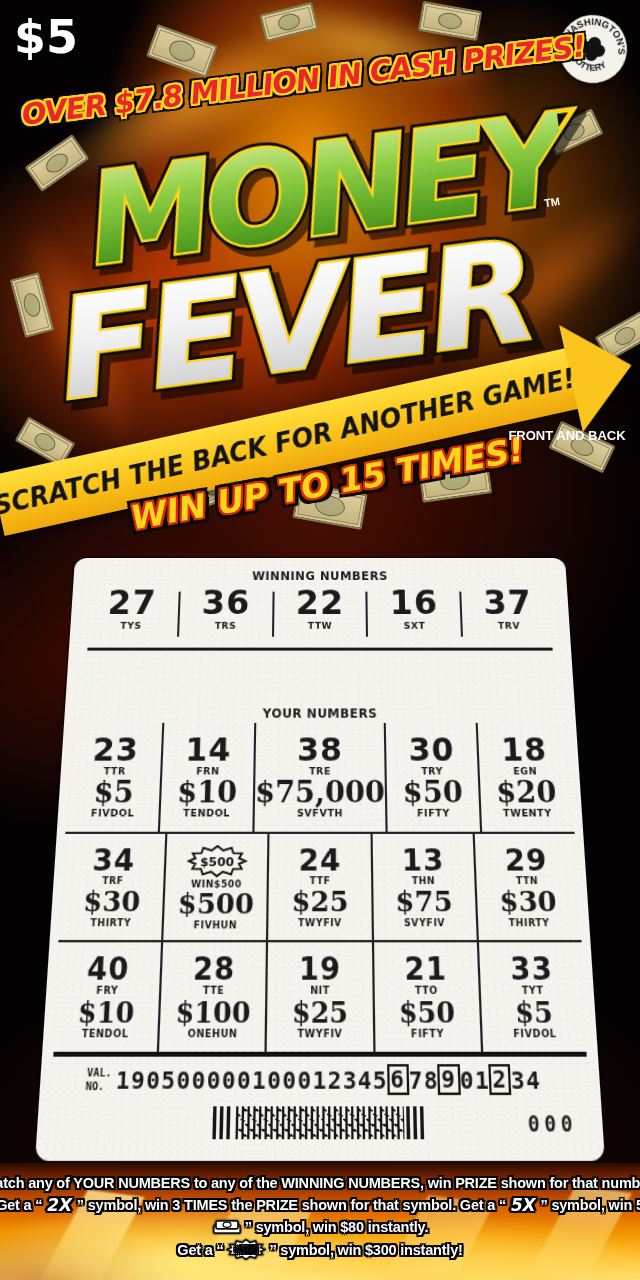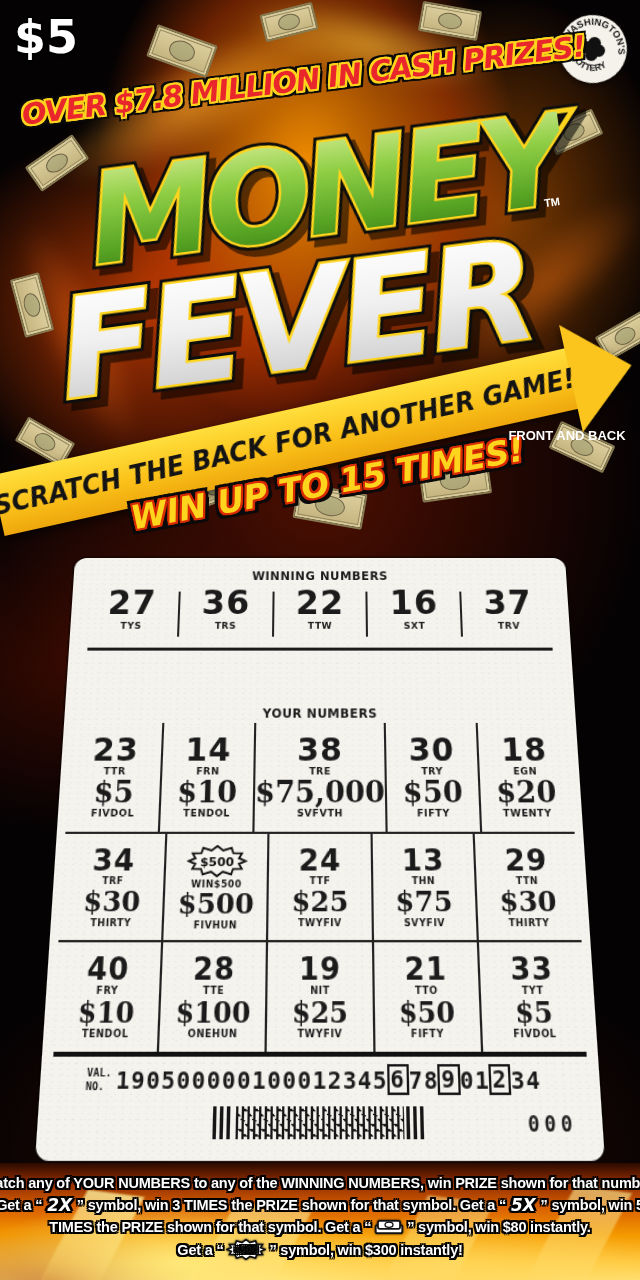--- a/index.html
+++ b/index.html
@@ -356,21 +356,20 @@
         <span>Match any of YOUR NUMBERS to any of the WINNING NUMBERS, win PRIZE shown for that number.</span>
       </div>
       <div class="iline">
         <span>Get a “</span>
         <span class="xbadge">2X</span>
         <span>” symbol, win 3 TIMES the PRIZE shown for that symbol. Get a “</span>
         <span class="xbadge">5X</span>
         <span>” symbol, win 5</span>
       </div>
       <div class="iline">
-        <span>TIMES the PRIZE shown for that symbol. Get a “</span>
         <svg class="inline-icon" viewBox="0 0 34 18" width="30" height="16">
           <rect x="2" y="7" width="30" height="9" rx="2" fill="#fff" stroke="#111" stroke-width="2"></rect>
           <rect x="4.5" y="2" width="25" height="9" rx="2" fill="#fff" stroke="#111" stroke-width="2"></rect>
           <ellipse cx="17" cy="6.5" rx="4.5" ry="3" fill="none" stroke="#111" stroke-width="1.5"></ellipse>
         </svg>
         <span>” symbol, win $80 instantly.</span>
       </div>
       <div class="iline">
         <span>Get a “</span>
         <svg class="inline-icon" viewBox="0 0 60 32" width="40" height="21">

